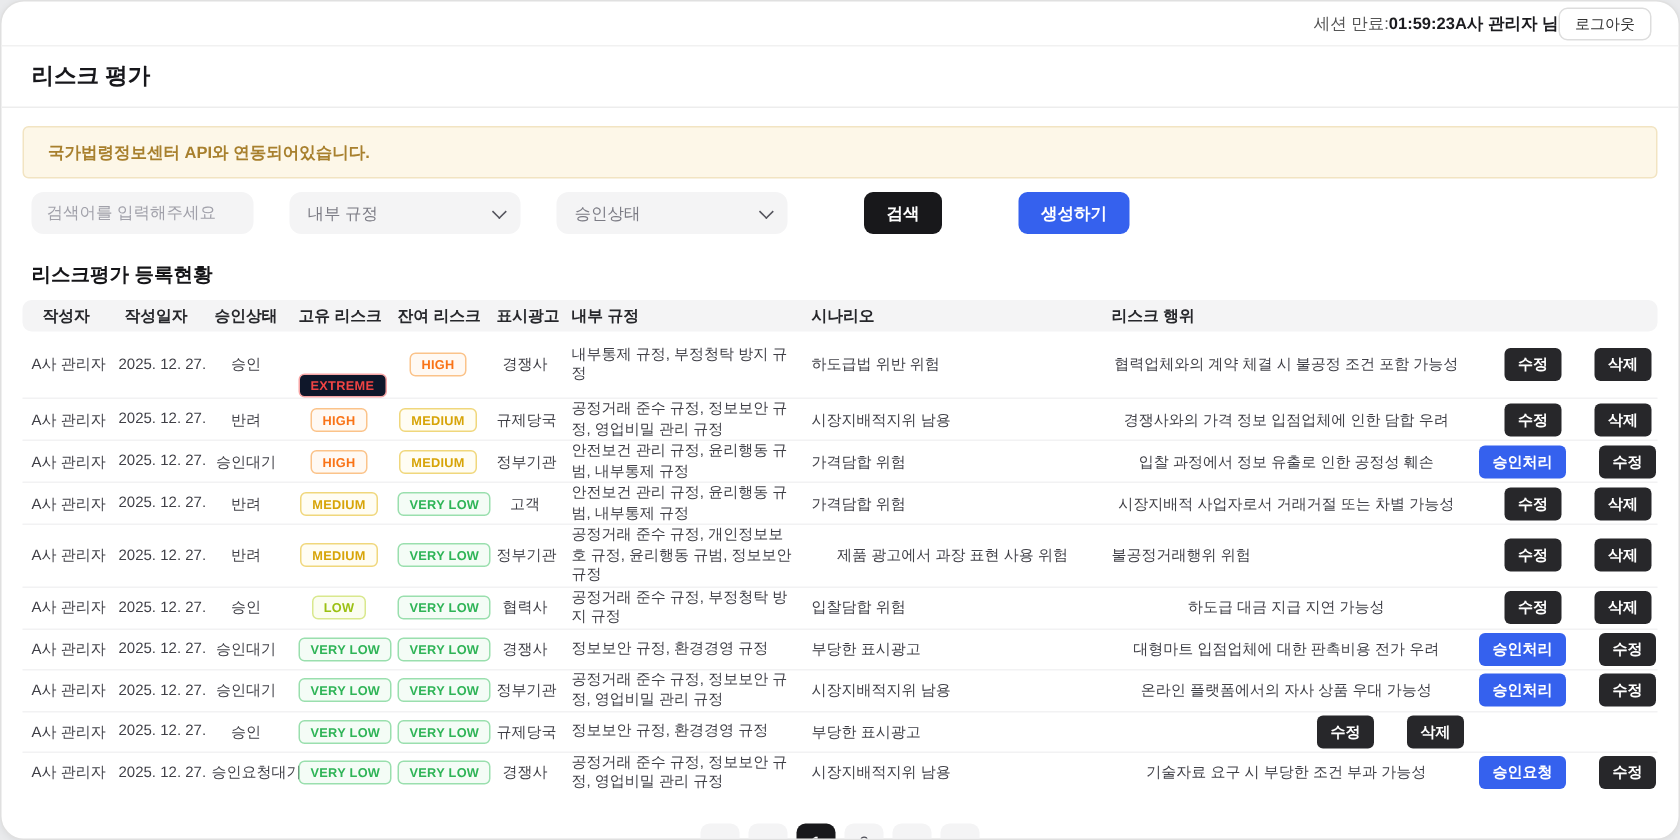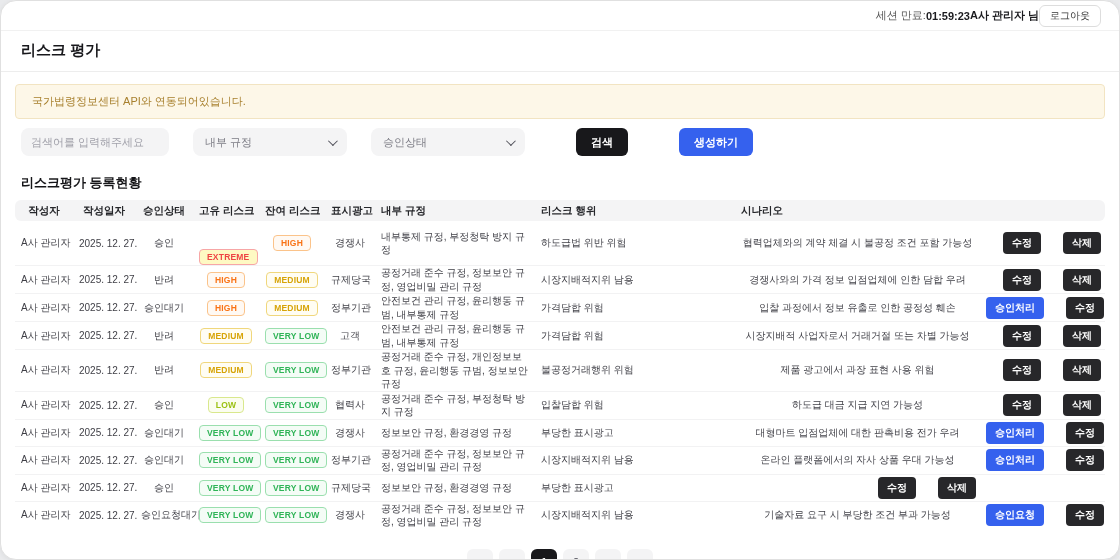--- a/index.html
+++ b/index.html
@@ -29,21 +29,21 @@
   }
 
   
   .title-row { padding: 10px 20px 11px; border-bottom: 1px solid #ededed; }
   .title-row h1 { font-size: 15px; font-weight: bold; color: #17171b; }
 
   
   .alert {
     margin: 12px 14px 0;
     border-radius: 4px; padding: 9px 16px;
-    font-size: 11px; font-weight: normal;
+    font-size: 11px; font-weight: bold;
   }
 
   
   .filters { display: flex; align-items: center; gap: 24px; margin: 9px 14px 0; padding-left: 6px; }
   .search-input {
     width: 148px; height: 28px; background: #f4f4f5; border: none; border-radius: 8px;
     padding: 0 10px; font-size: 11px; color: #333; outline: none; font-family: inherit;
   }
   .search-input::placeholder { color: #a1a1aa; }
   .select {
@@ -146,30 +146,30 @@
 
   <div class="table">
     <div class="t-head">
       <span class="cell col-1">작성자</span>
       <span class="cell col-2">작성일자</span>
       <span class="cell col-3">승인상태</span>
       <span class="cell col-4">고유 리스크</span>
       <span class="cell col-5">잔여 리스크</span>
       <span class="cell col-6">표시광고</span>
       <span class="cell col-7">내부 규정</span>
+      <span class="cell col-9">시나리오</span>
       <span class="cell col-8">리스크 행위</span>
-      <span class="cell col-9">시나리오</span>
       <span class="cell col-10"></span>
     </div>
     <div class="t-body">
   <div class="t-row">
     <span class="cell col-1">A사 관리자</span>
     <span class="cell col-2">2025. 12. 27.</span>
     <span class="cell col-3">승인</span>
-    <span class="cell col-4"><span class="badge" style="color: rgb(239, 68, 68); border-color: rgb(247, 166, 166); background: #fef9c3; margin-top: 28px;">EXTREME</span></span>
+    <span class="cell col-4"><span class="badge" style="color: rgb(239, 68, 68); border-color: rgb(247, 166, 166); background: #0f172a; margin-top: 28px;">EXTREME</span></span>
     <span class="cell col-5"><span class="badge" style="color: rgb(249, 115, 22); border-color: rgb(251, 195, 138); background: rgb(255, 249, 243);">HIGH</span></span>
     <span class="cell col-6">경쟁사</span>
     <span class="cell col-7">내부통제 규정, 부정청탁 방지 규정</span>
     <span class="cell col-8">하도급법 위반 위험</span>
     <span class="cell col-9">협력업체와의 계약 체결 시 불공정 조건 포함 가능성</span>
     <span class="cell col-10 actions">
             <button class="row-btn">수정</button>
             <button class="row-btn">삭제</button>
           </span>
   </div>
@@ -224,22 +224,22 @@
   </div>
 
   <div class="t-row">
     <span class="cell col-1">A사 관리자</span>
     <span class="cell col-2">2025. 12. 27.</span>
     <span class="cell col-3">반려</span>
     <span class="cell col-4"><span class="badge" style="color: rgb(215, 164, 8); border-color: rgb(240, 215, 124); background: rgb(255, 253, 243);">MEDIUM</span></span>
     <span class="cell col-5"><span class="badge" style="color: rgb(47, 180, 87); border-color: rgb(154, 223, 174); background: rgb(244, 252, 246);">VERY LOW</span></span>
     <span class="cell col-6">정부기관</span>
     <span class="cell col-7">공정거래 준수 규정, 개인정보보호 규정, 윤리행동 규범, 정보보안 규정</span>
+    <span class="cell col-9">제품 광고에서 과장 표현 사용 위험</span>
     <span class="cell col-8">불공정거래행위 위험</span>
-    <span class="cell col-9">제품 광고에서 과장 표현 사용 위험</span>
     <span class="cell col-10 actions">
             <button class="row-btn">수정</button>
             <button class="row-btn">삭제</button>
           </span>
   </div>
 
   <div class="t-row">
     <span class="cell col-1">A사 관리자</span>
     <span class="cell col-2">2025. 12. 27.</span>
     <span class="cell col-3">승인</span>

